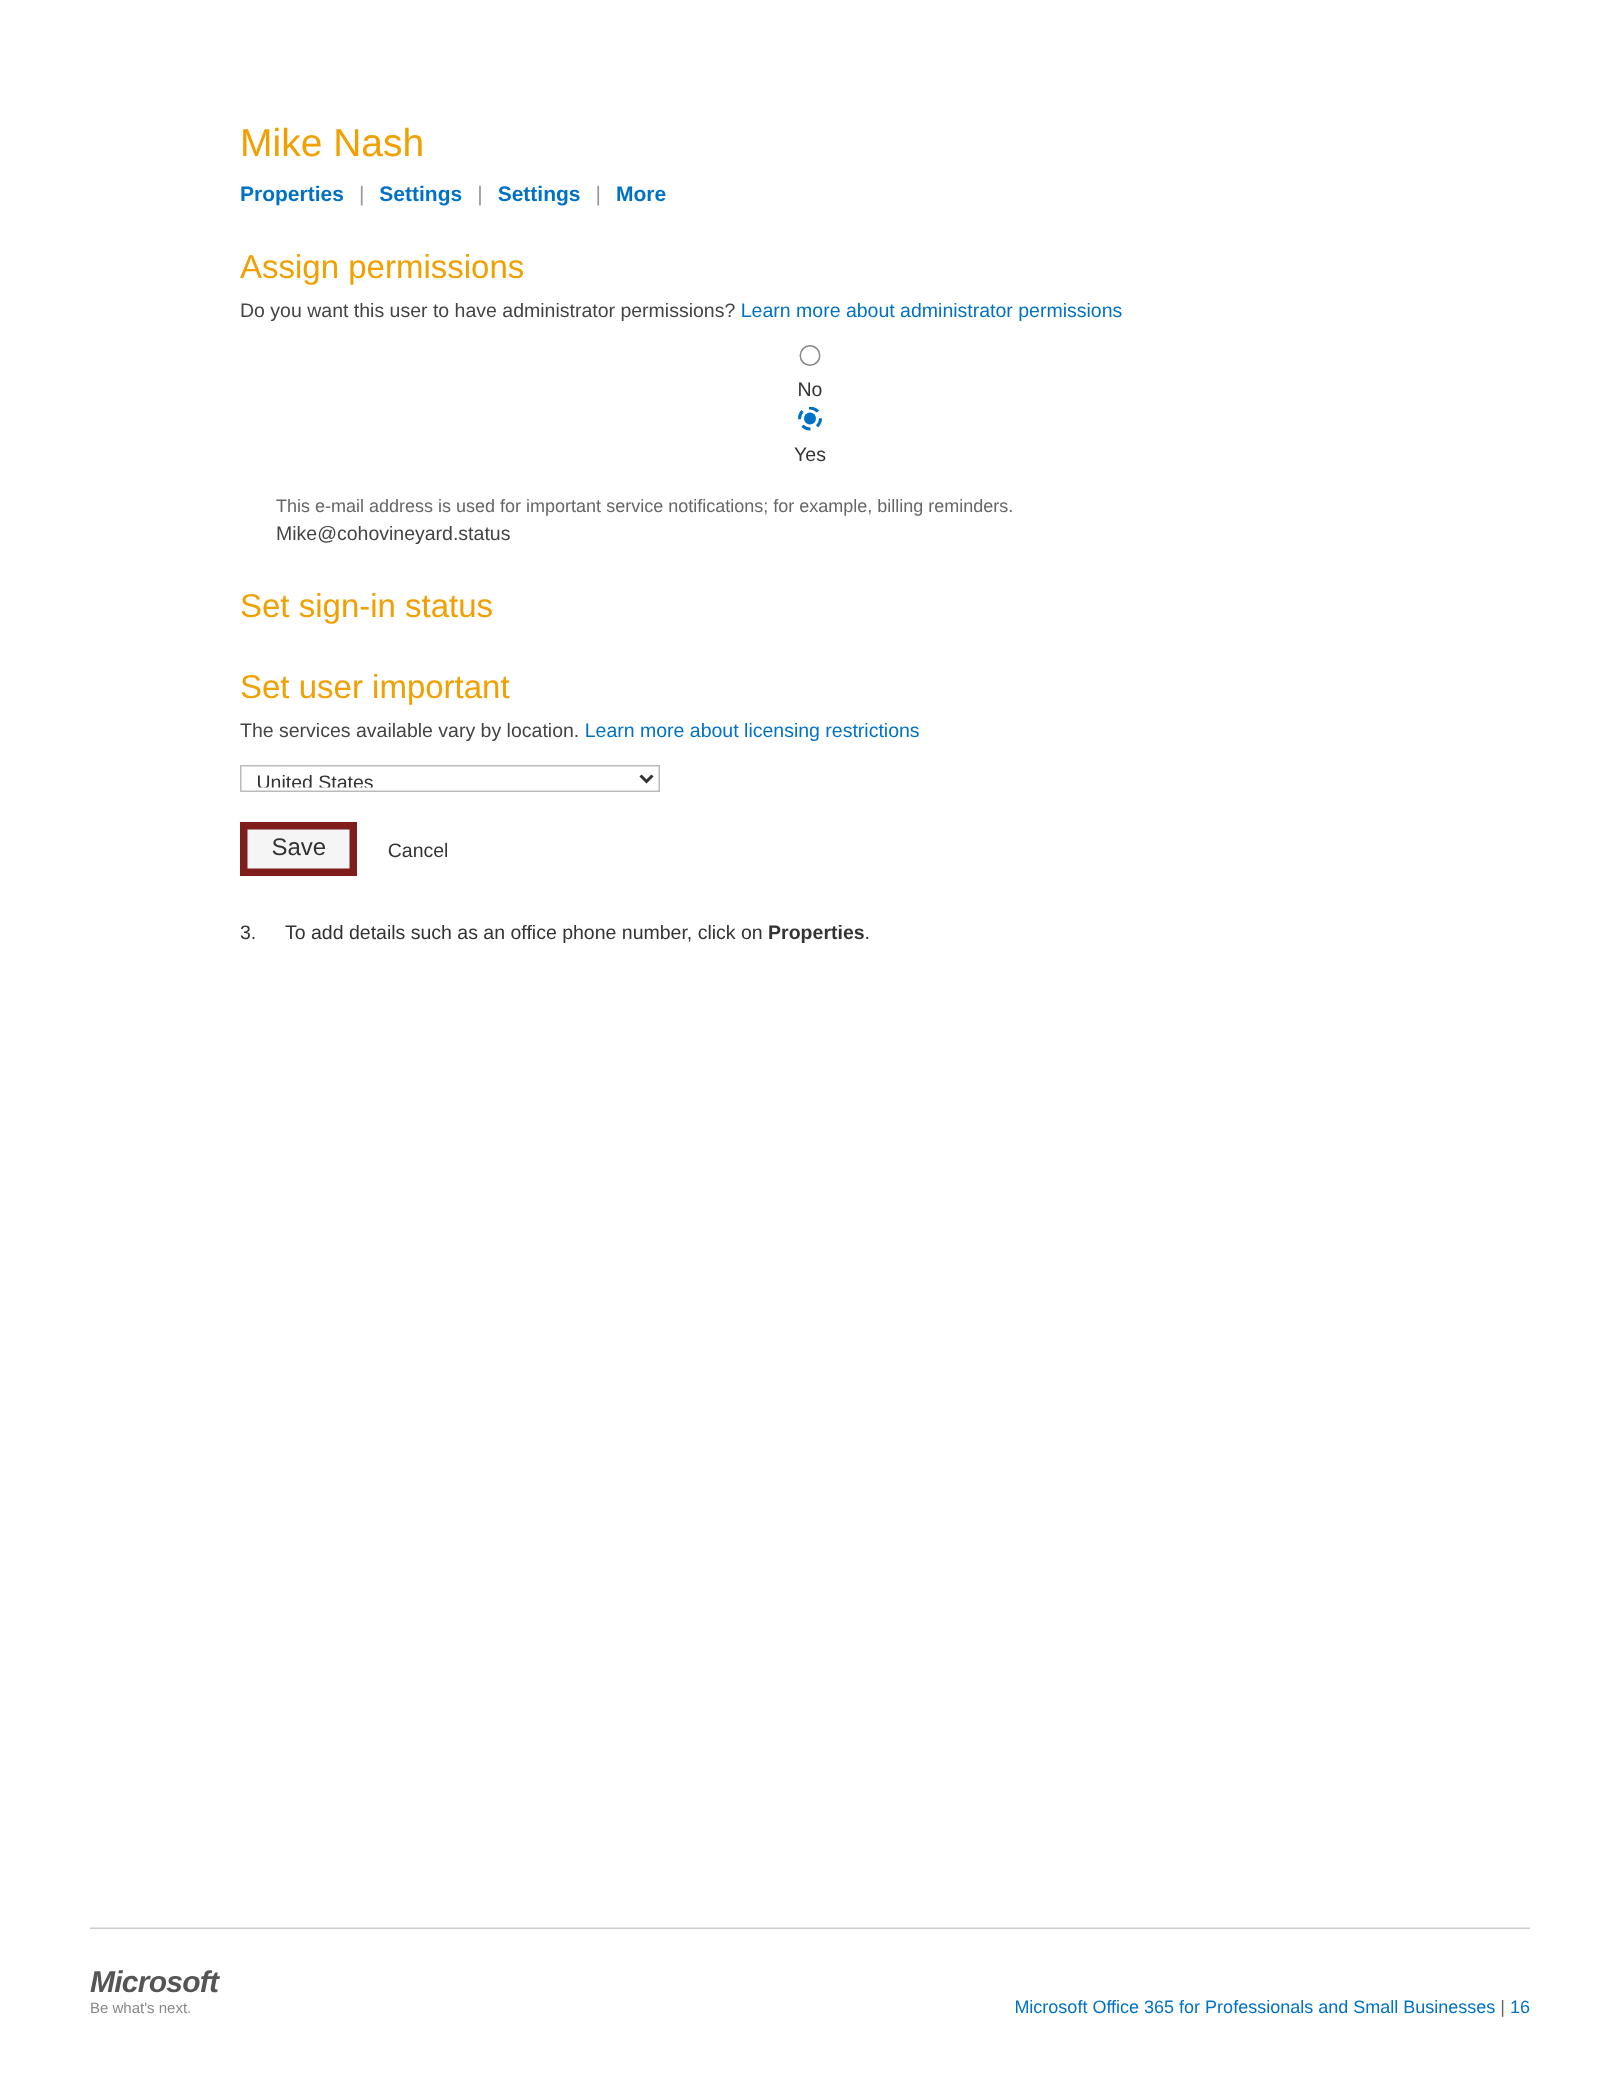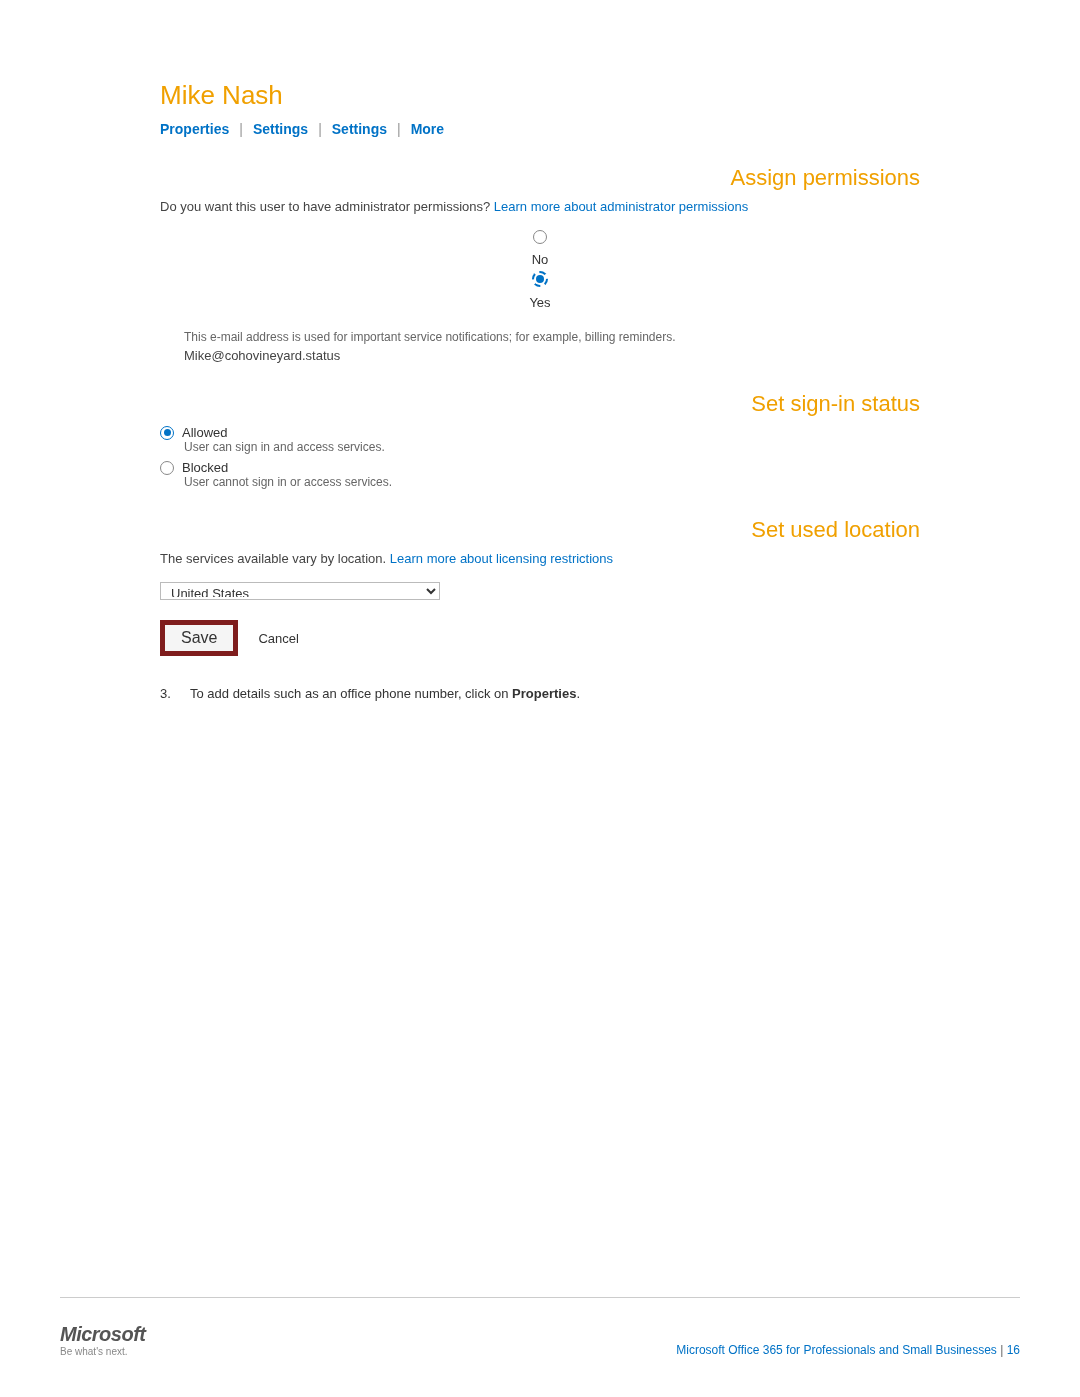--- a/index.html
+++ b/index.html
@@ -46,21 +46,20 @@
       color: #999;
       margin: 0 10px;
       font-weight: 300;
     }
 
     .section-title {
       font-size: 22px;
       color: #f0a000;
       font-weight: 400;
       margin-bottom: 8px;
-      text-align: right;
     }
 
     .section-desc {
       font-size: 13px;
       color: #444;
       margin-bottom: 16px;
     }
 
     .link {
       color: #0072c6;
@@ -314,42 +313,24 @@
 
     <div class="indented-block">
       <div class="email-desc">This e-mail address is used for important service notifications; for example, billing reminders.</div>
       <div class="email-value">Mike@cohovineyard.status</div>
     </div>
   </div>
 
   <div class="section-block">
     <h2 class="section-title">Set sign-in status</h2>
 
-    <div class="sign-in-radio-group">
-
-      <div class="sign-in-option">
-        <div class="sign-in-option-row">
-          <span class="radio-circle selected"></span>
-          <span class="sign-in-label">Allowed</span>
-        </div>
-        <div class="sign-in-sub">User can sign in and access services.</div>
-      </div>
-
-      <div class="sign-in-option">
-        <div class="sign-in-option-row">
-          <span class="radio-circle"></span>
-          <span class="sign-in-label">Blocked</span>
-        </div>
-        <div class="sign-in-sub">User cannot sign in or access services.</div>
-      </div>
-    </div>
   </div>
 
   <div class="section-block">
-    <h2 class="section-title">Set used location</h2>
+    <h2 class="section-title">Set user important</h2>
     <p class="section-desc">
       <span>The services available vary by location.</span>
       <a class="link">Learn more about licensing restrictions</a>
     </p>
 
     <div class="location-select-wrap">
       <select class="location-select">
         <option>United States</option>
       </select>
     </div>
@@ -360,21 +341,21 @@
     </div>
   </div>
 
   <div class="numbered-note">
     <span class="num">3.</span>
     <span>
       <span>To add details such as an office phone number, click on </span><strong>Properties</strong><span>.</span>
     </span>
   </div>
 
-  <div style="position:absolute; bottom:0; left:0; right:0; height:100px;">
+  <div style="position:absolute; bottom:12px; left:0; right:0; height:100px;">
     <hr style="border:none; border-top:1px solid #ccc; margin: 0 60px 16px 60px;">
     <div class="footer">
       <div class="footer-logo">
         <span class="ms-logo-text">Microsoft</span>
         <span class="ms-tagline">Be what's next.</span>
       </div>
       <div class="footer-copy">
         <span>Microsoft Office 365 for Professionals and Small Businesses</span>
         <span class="separator"> | </span>
         <span>16</span>

